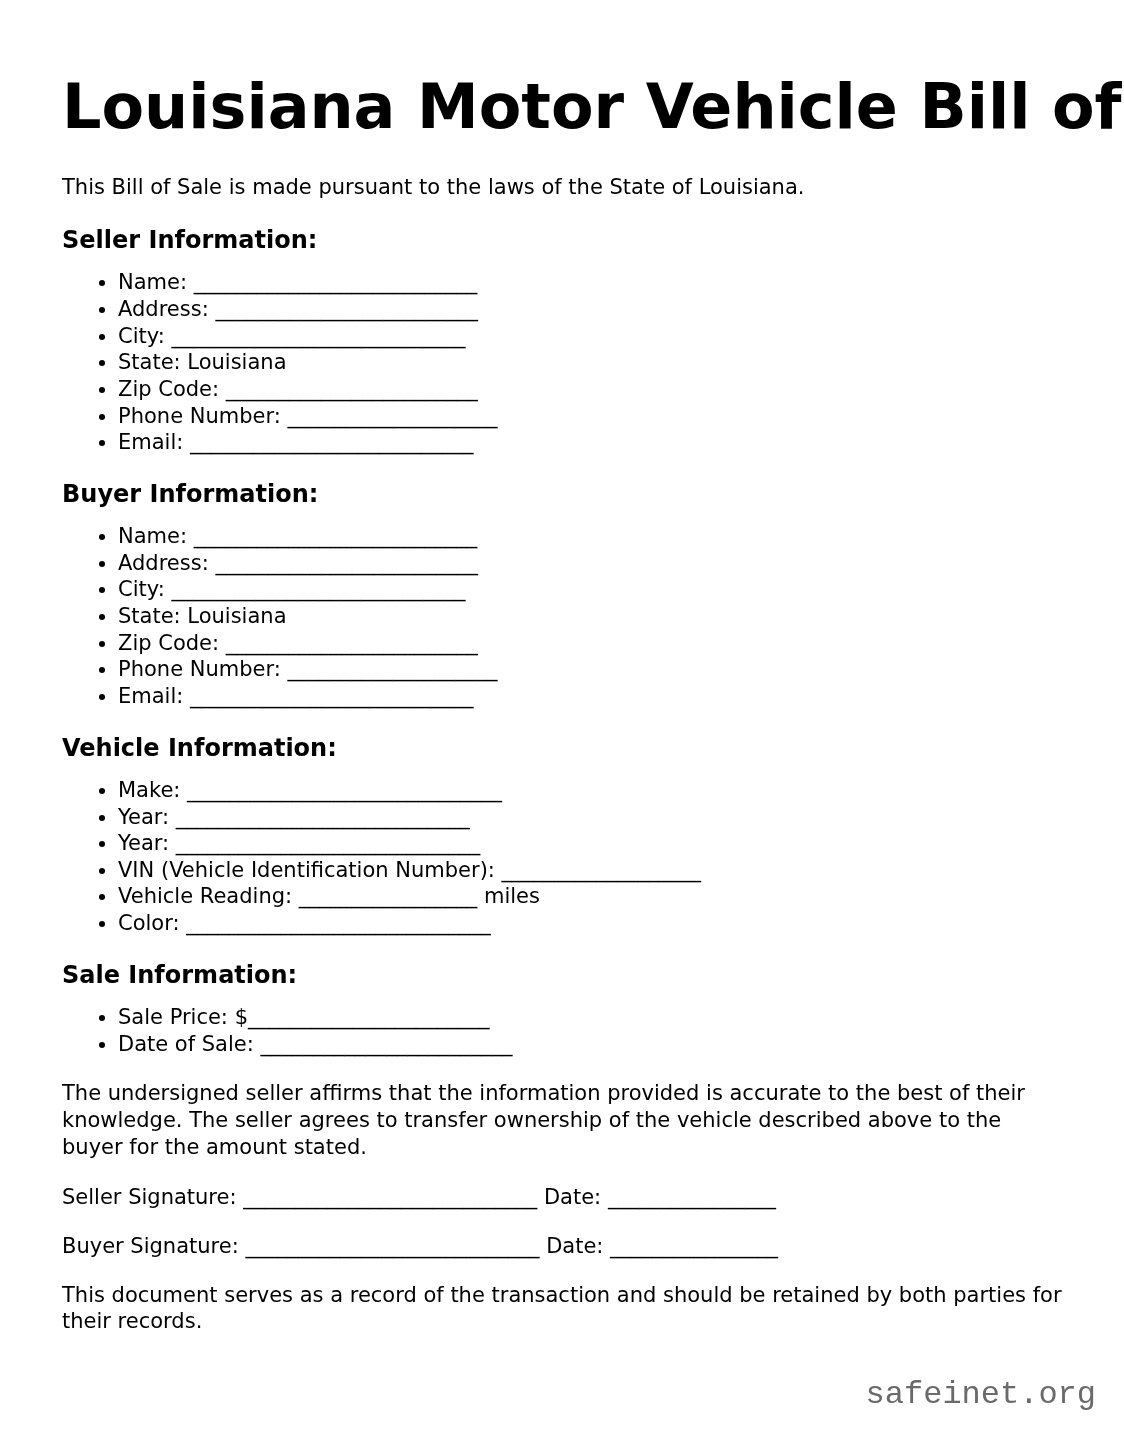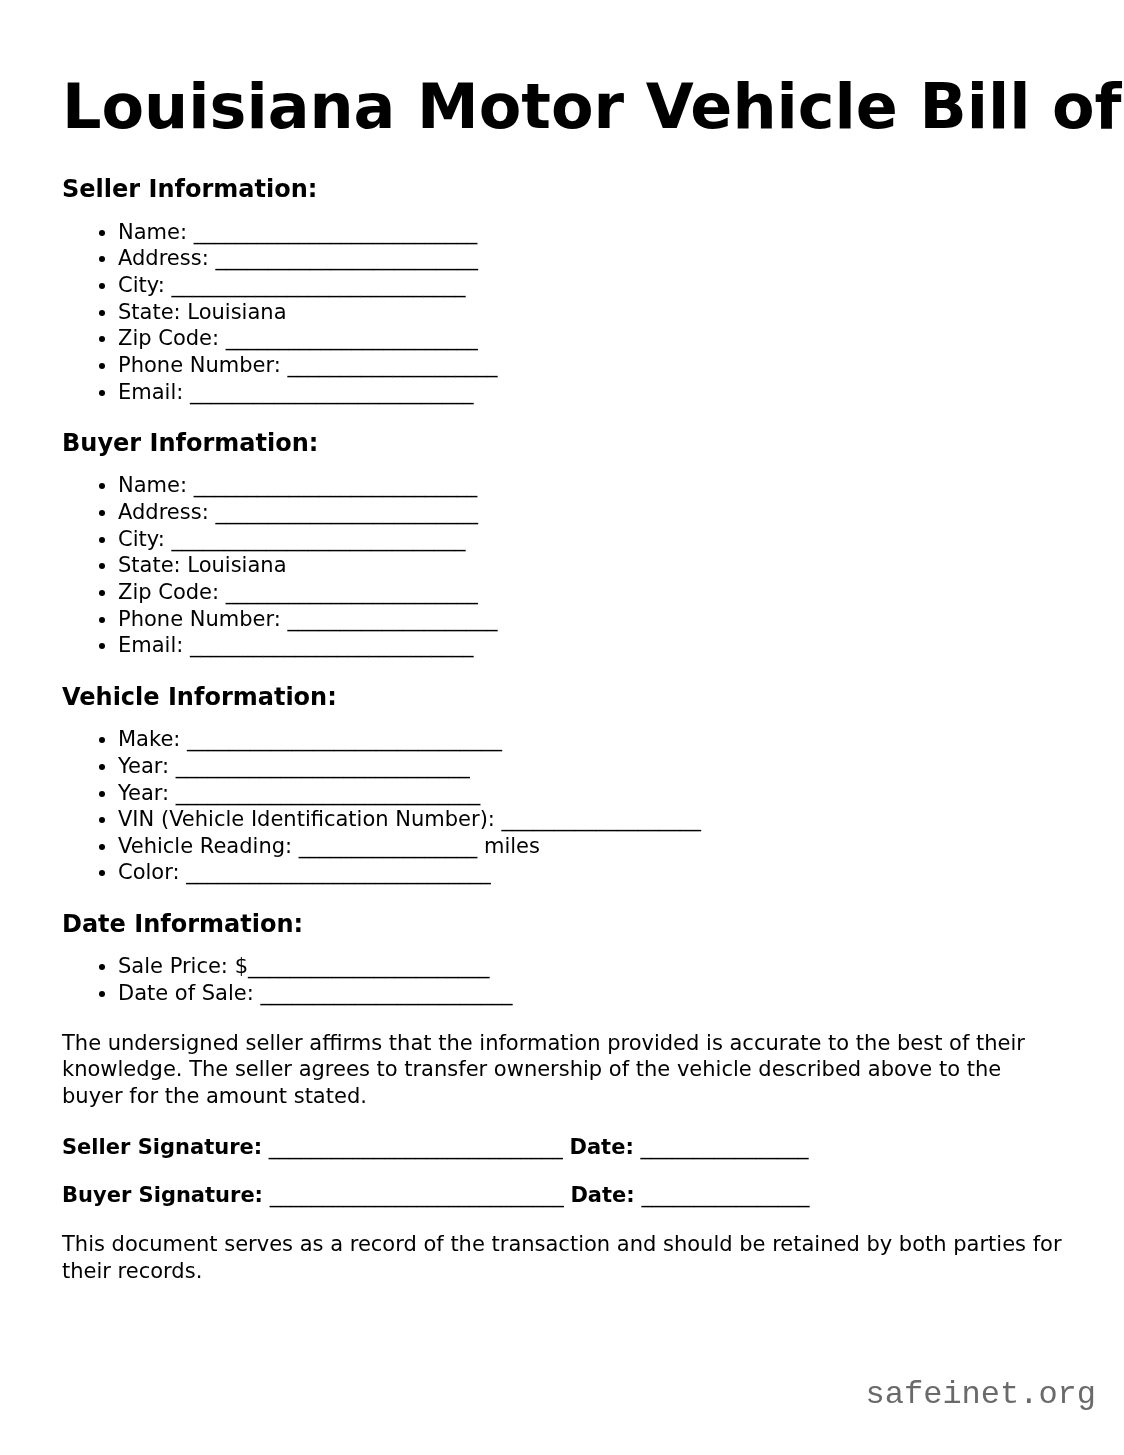--- a/index.html
+++ b/index.html
@@ -45,40 +45,41 @@
     line-height: 1.27;
     white-space: nowrap;
   }
   .affirm { margin-bottom: 28px; }
   p.sig-row {
     font-size: 21px;
     line-height: 1.27;
     margin: 0 0 22px 0;
     white-space: nowrap;
   }
-  .sig-row .b { font-weight: 700; text-align: right; }
+  .sig-row .b { font-weight: 400; text-align: right; }
   .blank { font-weight: 400; margin-top: 16px; }
   .watermark {
     position: absolute;
     top: 1376px;
     right: 28px;
     font-family: "Liberation Mono", monospace;
     font-size: 32px;
     line-height: 1.2;
     color: #6a6a6a;
     white-space: nowrap;
   }
 </style>
 </head>
 <body>
 
 <div class="page">
 
   <h1 class="doc-title">Louisiana Motor Vehicle Bill of Sale</h1>
 
+  <p class="body-text">This Bill of Sale is made pursuant to the laws of the State of Louisiana.</p>
 
   <h2 class="section-heading">Seller Information:</h2>
   <ul class="field-list">
     <li><span>Name:</span> <span class="blank">___________________________</span></li>
     <li><span>Address:</span> <span class="blank">_________________________</span></li>
     <li><span>City:</span> <span class="blank">____________________________</span></li>
     <li><span>State:</span> <span>Louisiana</span></li>
     <li><span>Zip Code:</span> <span class="blank">________________________</span></li>
     <li><span>Phone Number:</span> <span class="blank">____________________</span></li>
     <li><span>Email:</span> <span class="blank">___________________________</span></li>
@@ -98,21 +99,21 @@
   <h2 class="section-heading">Vehicle Information:</h2>
   <ul class="field-list">
     <li><span>Make:</span> <span class="blank">______________________________</span></li>
     <li><span>Year:</span> <span class="blank">____________________________</span></li>
     <li><span>Year:</span> <span class="blank">_____________________________</span></li>
     <li><span>VIN (Vehicle Identification Number):</span> <span class="blank">___________________</span></li>
     <li><span>Vehicle Reading:</span> <span class="blank">_________________</span> <span>miles</span></li>
     <li><span>Color:</span> <span class="blank">_____________________________</span></li>
   </ul>
 
-  <h2 class="section-heading">Date Information:</h2>
+  <h2 class="section-heading">Sale Information:</h2>
   <ul class="field-list">
     <li><span>Sale Price:</span> <span>$</span><span class="blank">_______________________</span></li>
     <li><span>Date of Sale:</span> <span class="blank">________________________</span></li>
   </ul>
 
   <p class="body-text affirm">The undersigned seller affirms that the information provided is accurate to the best of their knowledge. The seller agrees to transfer ownership of the vehicle described above to the buyer for the amount stated.</p>
 
   <p class="sig-row"><span class="b">Seller Signature:</span> <span class="blank">____________________________</span> <span class="b">Date:</span> <span class="blank">________________</span></p>
 
   <p class="sig-row"><span class="b">Buyer Signature:</span> <span class="blank">____________________________</span> <span class="b">Date:</span> <span class="blank">________________</span></p>

